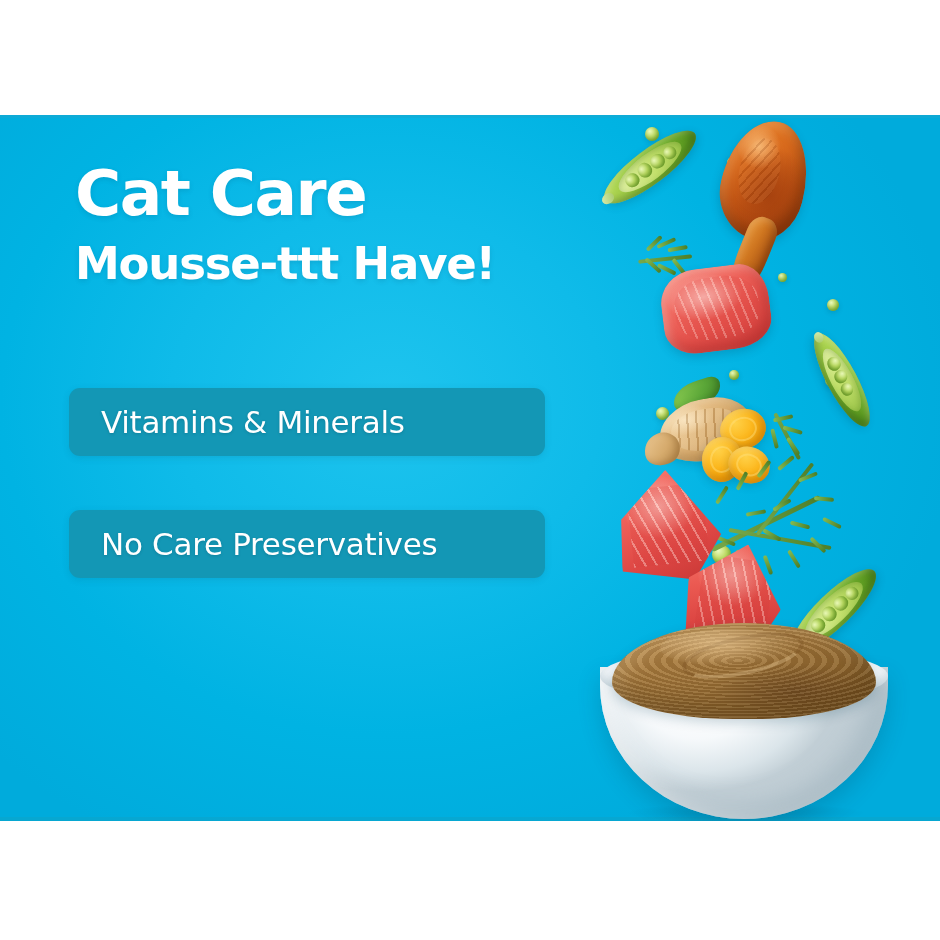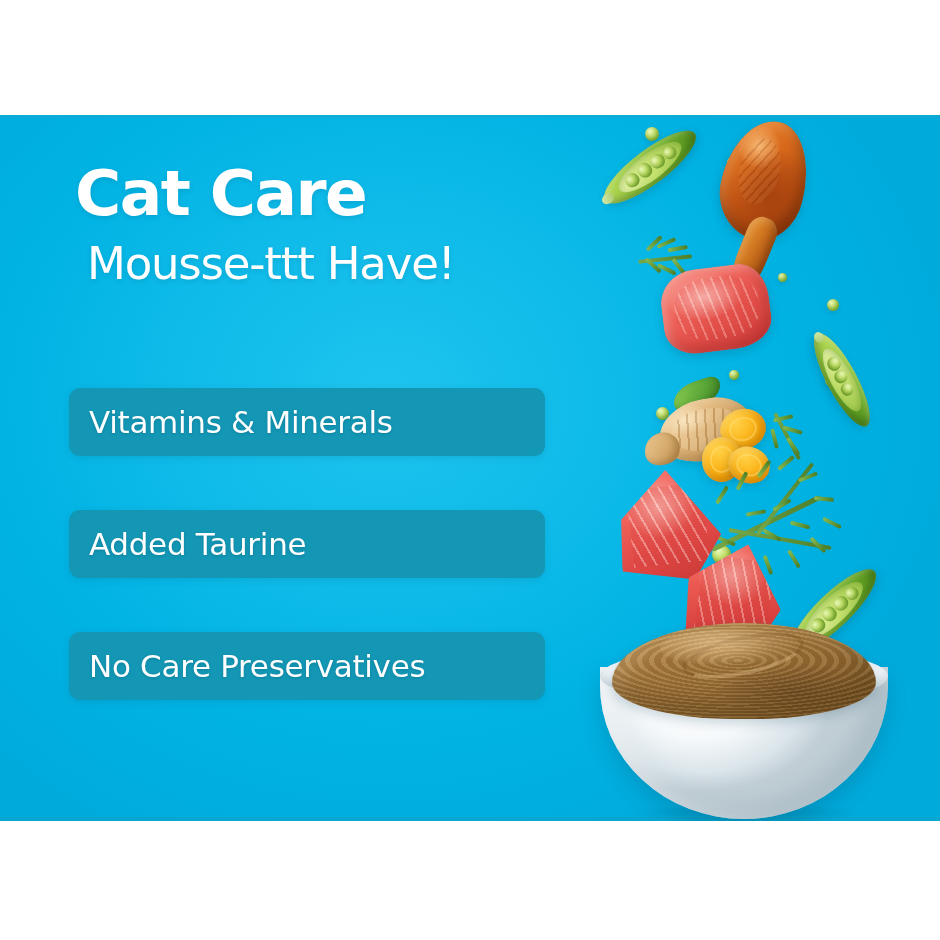--- a/index.html
+++ b/index.html
@@ -70,26 +70,26 @@
     font-weight: 700;
     font-size: 63px;
     line-height: 1.0;
     letter-spacing: -1.5px;
     color: #ffffff;
     margin: 0;
     text-shadow: 0 2px 5px rgba(0,70,100,.16);
   }
   .subheadline {
     font-family: "DejaVu Sans", sans-serif;
-    font-weight: 400;
+    font-weight: 700;
     font-size: 45px;
     line-height: 1.0;
     letter-spacing: -1.2px;
     color: #ffffff;
-    margin: 16px 0 0 12px;
+    margin: 16px 0 0 0;
     text-shadow: 0 2px 5px rgba(0,70,100,.16);
   }
 
   
   .features {
     position: absolute;
     left: 69px;
     top: 273px;
     width: 476px;
     z-index: 6;
@@ -100,21 +100,21 @@
     height: 68px;
     border-radius: 11px;
     background: #1397b5;
     margin-bottom: 54px;
     box-shadow: 0 2px 7px rgba(0,70,95,.13);
     display: flex;
     align-items: center;
   }
   .pill:last-child { margin-bottom: 0; }
   .pill-label {
-    padding-left: 20px;
+    padding-left: 32px;
     font-family: "DejaVu Sans", sans-serif;
     font-weight: 400;
     font-size: 31px;
     letter-spacing: -0.3px;
     color: #ffffff;
     white-space: nowrap;
     text-shadow: 0 1px 3px rgba(0,55,75,.22);
   }
 
   
@@ -458,23 +458,20 @@
     <div class="banner-edge-bottom"></div>
 
     <div class="text-col">
       <h1 class="headline">Cat Care</h1>
       <h2 class="subheadline">Mousse-ttt Have!</h2>
     </div>
 
     <div class="features">
       <div class="pill">
         <span class="pill-label">Vitamins &amp; Minerals</span>
-      </div>
-      <div class="pill">
-        <span class="pill-label">Added Taurine</span>
       </div>
       <div class="pill">
         <span class="pill-label">No Care Preservatives</span>
       </div>
     </div>
 
     <div class="food">
 
       <div class="loose-pea lp-1"></div>
       <div class="loose-pea lp-2"></div>

